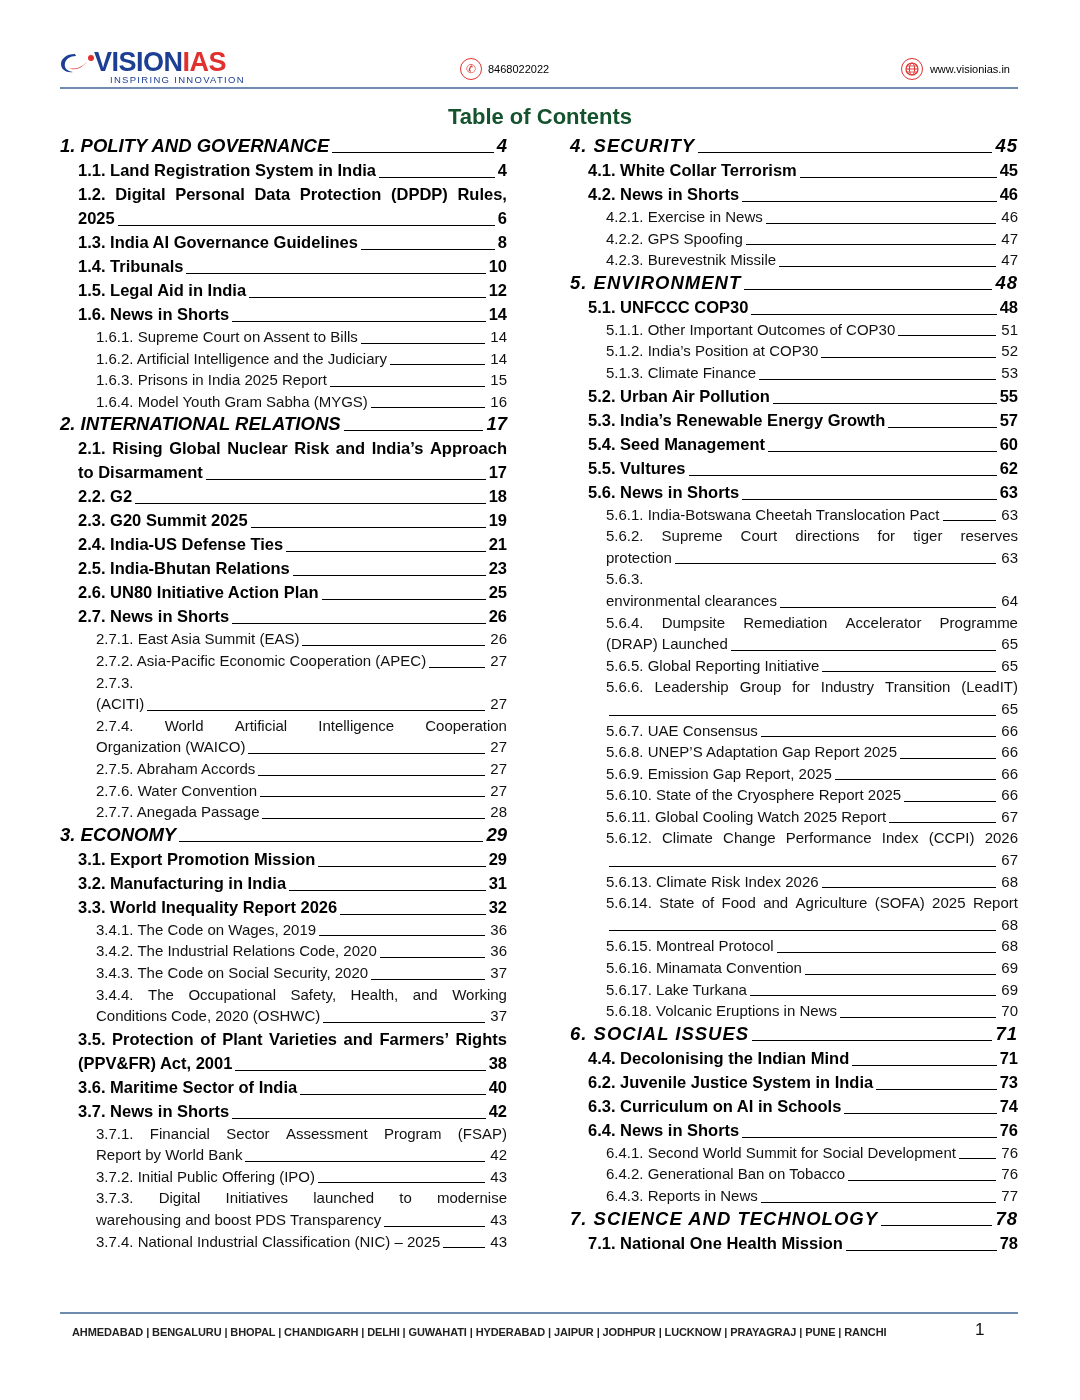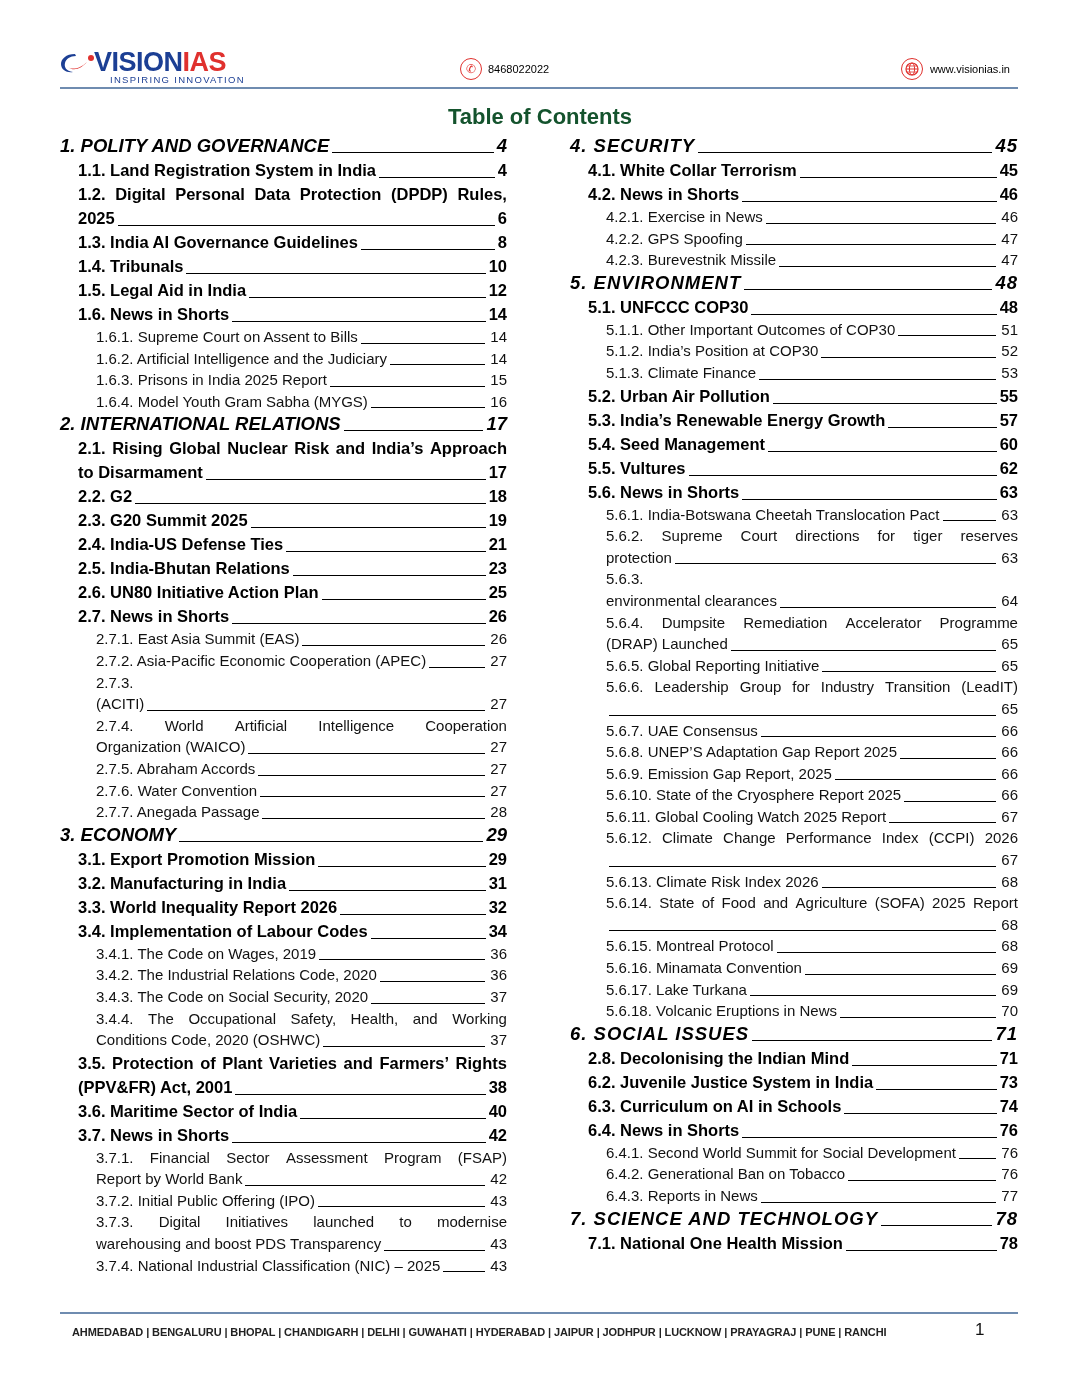--- a/index.html
+++ b/index.html
@@ -276,25 +276,20 @@
     <div class="entry lvl2">
       <span class="lbl">3.2. Manufacturing in India</span>
       <span class="fill"></span>
       <span class="pg">31</span>
     </div>
     <div class="entry lvl2">
       <span class="lbl">3.3. World Inequality Report 2026</span>
       <span class="fill"></span>
       <span class="pg">32</span>
     </div>
-    <div class="entry lvl2">
-      <span class="lbl">3.4. Implementation of Labour Codes</span>
-      <span class="fill"></span>
-      <span class="pg">34</span>
-    </div>
     <div class="entry lvl3">
       <span class="lbl">3.4.1. The Code on Wages, 2019</span>
       <span class="fill"></span>
       <span class="pg">36</span>
     </div>
     <div class="entry lvl3">
       <span class="lbl">3.4.2. The Industrial Relations Code, 2020</span>
       <span class="fill"></span>
       <span class="pg">36</span>
     </div>
@@ -625,21 +620,21 @@
       <span class="lbl">5.6.18. Volcanic Eruptions in News</span>
       <span class="fill"></span>
       <span class="pg">70</span>
     </div>
     <div class="entry lvl1">
       <span class="lbl">6. SOCIAL ISSUES</span>
       <span class="fill"></span>
       <span class="pg">71</span>
     </div>
     <div class="entry lvl2">
-      <span class="lbl">2.8. Decolonising the Indian Mind</span>
+      <span class="lbl">4.4. Decolonising the Indian Mind</span>
       <span class="fill"></span>
       <span class="pg">71</span>
     </div>
     <div class="entry lvl2">
       <span class="lbl">6.2. Juvenile Justice System in India</span>
       <span class="fill"></span>
       <span class="pg">73</span>
     </div>
     <div class="entry lvl2">
       <span class="lbl">6.3. Curriculum on AI in Schools</span>

